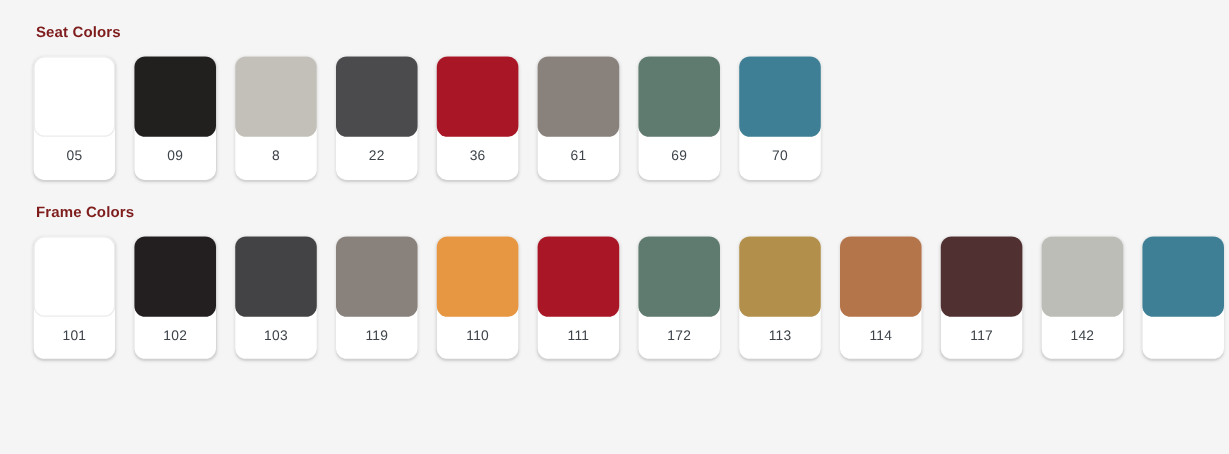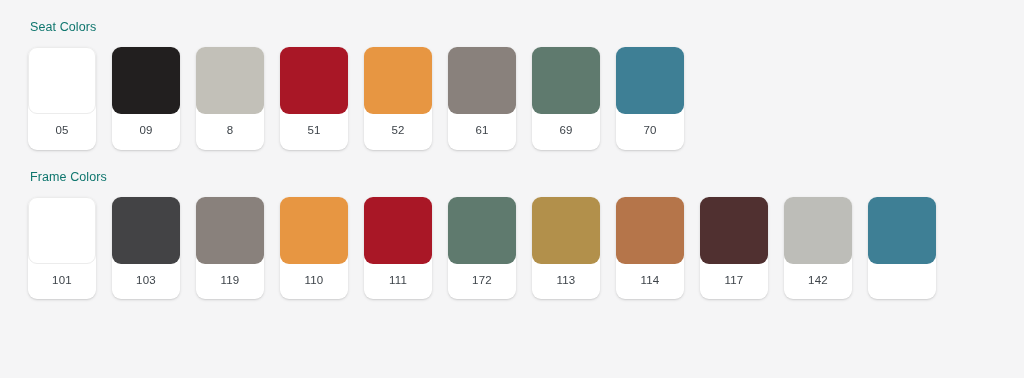--- a/index.html
+++ b/index.html
@@ -20,22 +20,22 @@
   .page {
     padding: 20px 28px 0 28px;
   }
 
   .section {
     margin-bottom: 20px;
   }
 
   .section-title {
     font-size: 12.5px;
-    font-weight: normal;
-    color: #0f766e;
+    font-weight: bold;
+    color: #7f1d1d;
     letter-spacing: 0.1px;
     margin: 0 0 12px 2px;
     line-height: 1.2;
   }
 
   .swatch-row {
     display: flex;
     flex-wrap: nowrap;
     gap: 16px;
   }
@@ -87,26 +87,26 @@
         </div>
         <div class="swatch-card">
           <div class="swatch-chip" style="background: rgb(34, 31, 31);"></div>
           <span class="swatch-label">09</span>
         </div>
         <div class="swatch-card">
           <div class="swatch-chip" style="background: rgb(194, 192, 184);"></div>
           <span class="swatch-label">8</span>
         </div>
         <div class="swatch-card">
-          <div class="swatch-chip" style="background: rgb(169, 23, 38);"></div>
-          <span class="swatch-label">51</span>
+          <div class="swatch-chip" style="background: rgb(75, 75, 77);"></div>
+          <span class="swatch-label">22</span>
         </div>
         <div class="swatch-card">
-          <div class="swatch-chip" style="background: rgb(231, 150, 66);"></div>
-          <span class="swatch-label">52</span>
+          <div class="swatch-chip" style="background: rgb(169, 23, 38);"></div>
+          <span class="swatch-label">36</span>
         </div>
         <div class="swatch-card">
           <div class="swatch-chip" style="background: rgb(137, 129, 124);"></div>
           <span class="swatch-label">61</span>
         </div>
         <div class="swatch-card">
           <div class="swatch-chip" style="background: rgb(95, 122, 110);"></div>
           <span class="swatch-label">69</span>
         </div>
         <div class="swatch-card">
@@ -115,20 +115,24 @@
         </div>
       </div>
   </div>
 
   <div class="section">
     <div class="section-title">Frame Colors</div>
     <div class="swatch-row">
         <div class="swatch-card">
           <div class="swatch-chip is-white"></div>
           <span class="swatch-label">101</span>
+        </div>
+        <div class="swatch-card">
+          <div class="swatch-chip" style="background: rgb(35, 31, 32);"></div>
+          <span class="swatch-label">102</span>
         </div>
         <div class="swatch-card">
           <div class="swatch-chip" style="background: rgb(67, 67, 69);"></div>
           <span class="swatch-label">103</span>
         </div>
         <div class="swatch-card">
           <div class="swatch-chip" style="background: rgb(137, 129, 124);"></div>
           <span class="swatch-label">119</span>
         </div>
         <div class="swatch-card">

